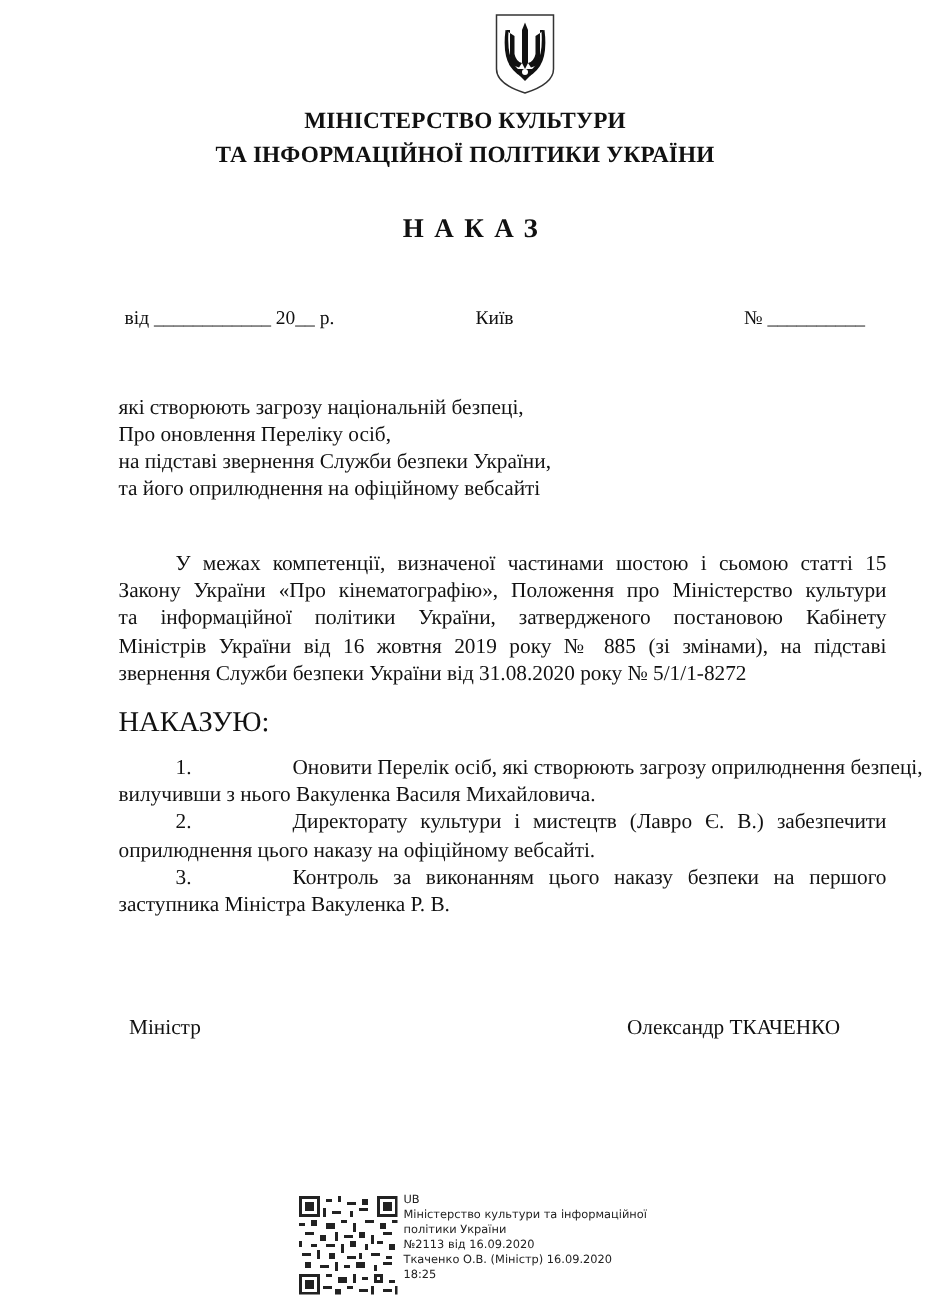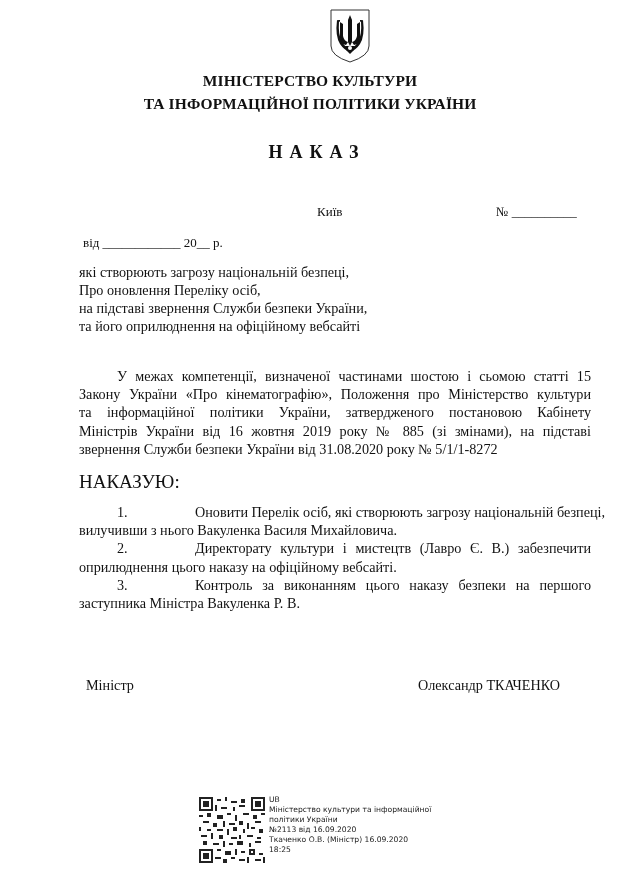--- a/index.html
+++ b/index.html
@@ -4,21 +4,21 @@
   <style>
     html, body { margin: 0; padding: 0; background: #ffffff; }
     body { width: 620px; height: 876px; position: relative; overflow: hidden; color: #111; }
     .page { position: absolute; left: 0; top: 0; width: 620px; height: 876px; font-family: "Liberation Serif", serif; }
     .emblem { position: absolute; left: 328px; top: 8px; width: 44px; height: 56px; }
     .ministry { position: absolute; left: 0; width: 620px; text-align: center; font-weight: bold; font-size: 15.5px; letter-spacing: 0.1px; }
     .ministry.l1 { top: 72px; }
     .ministry.l2 { top: 95px; }
     .order-title { position: absolute; left: 0; width: 620px; top: 142px; text-align: center; font-weight: bold; font-size: 18px; letter-spacing: 7px; padding-left: 7px; }
     .meta-row { position: absolute; top: 204px; font-size: 13px; }
-    .meta-date { left: 83px; margin-top: 31px; }
+    .meta-date { left: 83px; }
     .meta-city { left: 317px; }
     .meta-num { left: 496px; }
     .subject { position: absolute; left: 79px; top: 263px; font-size: 14.2px; line-height: 18px; }
     .subject div { white-space: nowrap; }
     .preamble { position: absolute; left: 79px; top: 367px; width: 512px; font-size: 14.2px; line-height: 18.2px; text-align: justify; }
     .preamble .line { display: block; text-align: justify; text-align-last: justify; white-space: nowrap; }
     .preamble .line.last { text-align-last: left; }
     .preamble .line.first { padding-left: 38px; }
     .naka { position: absolute; left: 79px; top: 471px; font-size: 19px; }
     .items { position: absolute; left: 79px; top: 503px; width: 512px; font-size: 14.2px; line-height: 18.2px; }
@@ -73,21 +73,21 @@
     <span class="line">Міністрів України від 16 жовтня 2019 року № 885 (зі змінами), на підставі</span>
     <span class="line last">звернення Служби безпеки України від 31.08.2020 року № 5/1/1-8272</span>
   </div>
 
   <div class="naka">НАКАЗУЮ:</div>
 
   <div class="items">
     <div class="item">
       <div class="row">
         <span class="num"><span class="num-text">1.</span></span>
-        <span class="first-text">Оновити Перелік осіб, які створюють загрозу національній безпеці,</span>
+        <span class="first-text">Оновити Перелік осіб, які створюють загрозу оприлюднення безпеці,</span>
       </div>
       <div class="cont">вилучивши з нього Вакуленка Василя Михайловича.</div>
     </div>
     <div class="item">
       <div class="row">
         <span class="num"><span class="num-text">2.</span></span>
         <span class="first-text">Директорату культури і мистецтв (Лавро Є. В.) забезпечити</span>
       </div>
       <div class="cont">оприлюднення цього наказу на офіційному вебсайті.</div>
     </div>

